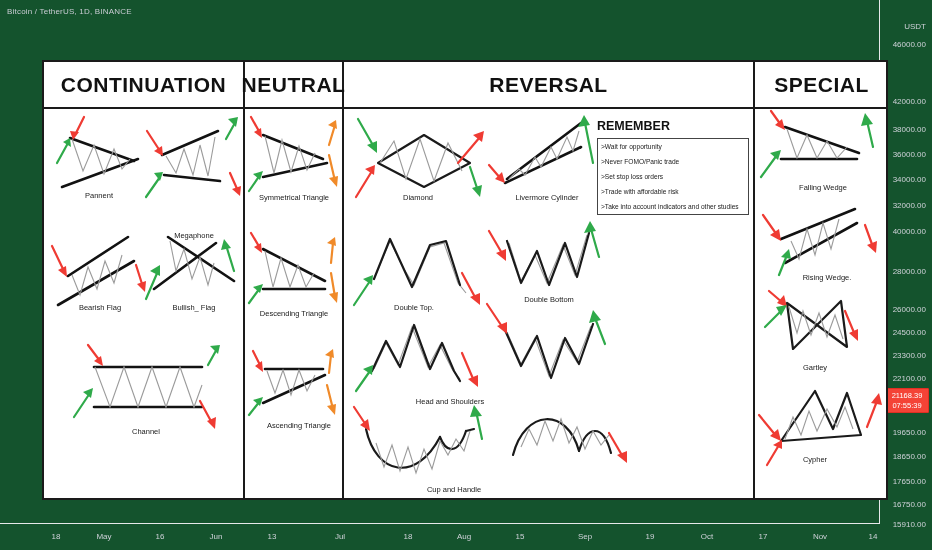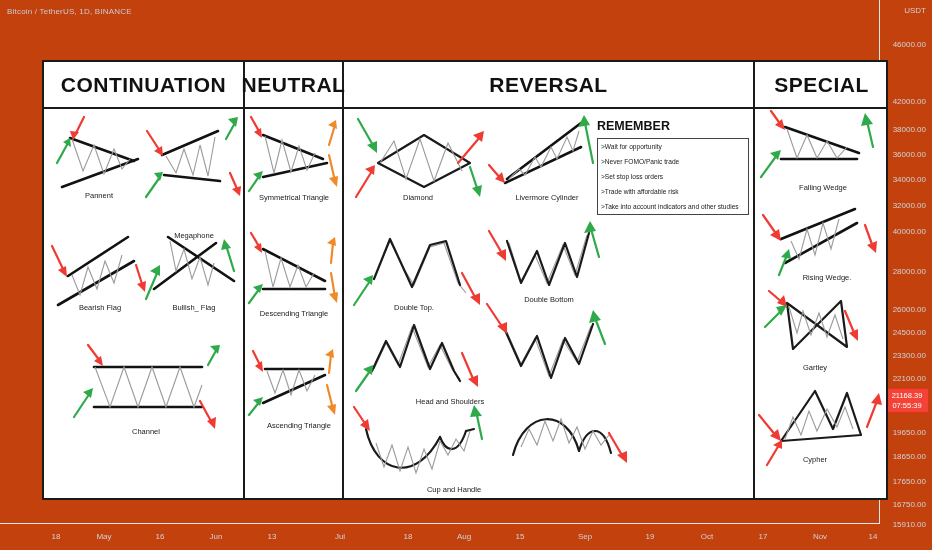--- a/index.html
+++ b/index.html
@@ -3,33 +3,33 @@
 <meta charset="utf-8">
 <style>
   * { box-sizing: border-box; }
   html, body {
     margin: 0; padding: 0;
     width: 932px; height: 550px;
     background: #ffffff;
     font-family: "Liberation Sans", sans-serif;
     overflow: hidden;
   }
-  #app { position: relative; width: 932px; height: 550px; background: #c2410c; }
+  #app { position: relative; width: 932px; height: 550px; background: #14532d; }
 
   
   .sym-label {
     position: absolute; left: 7px; top: 7px;
     font-size: 8px; color: #c9ccd4; letter-spacing: .2px;
     white-space: nowrap;
   }
   .price-axis {
     position: absolute; right: 0; top: 0; width: 52px; height: 523px;
   }
   .price-axis .unit {
-    position: absolute; right: 6px; top: 6px;
+    position: absolute; right: 6px; top: 22px;
     font-size: 8px; color: #cfd2d9;
   }
   .price-tick {
     position: absolute; right: 6px;
     font-size: 8px; color: #cfd2d9; white-space: nowrap;
     text-align: right;
   }
   .price-badge {
     position: absolute; right: 3px; top: 388px;
     width: 45px; padding: 2px 2px 2px 3px;

